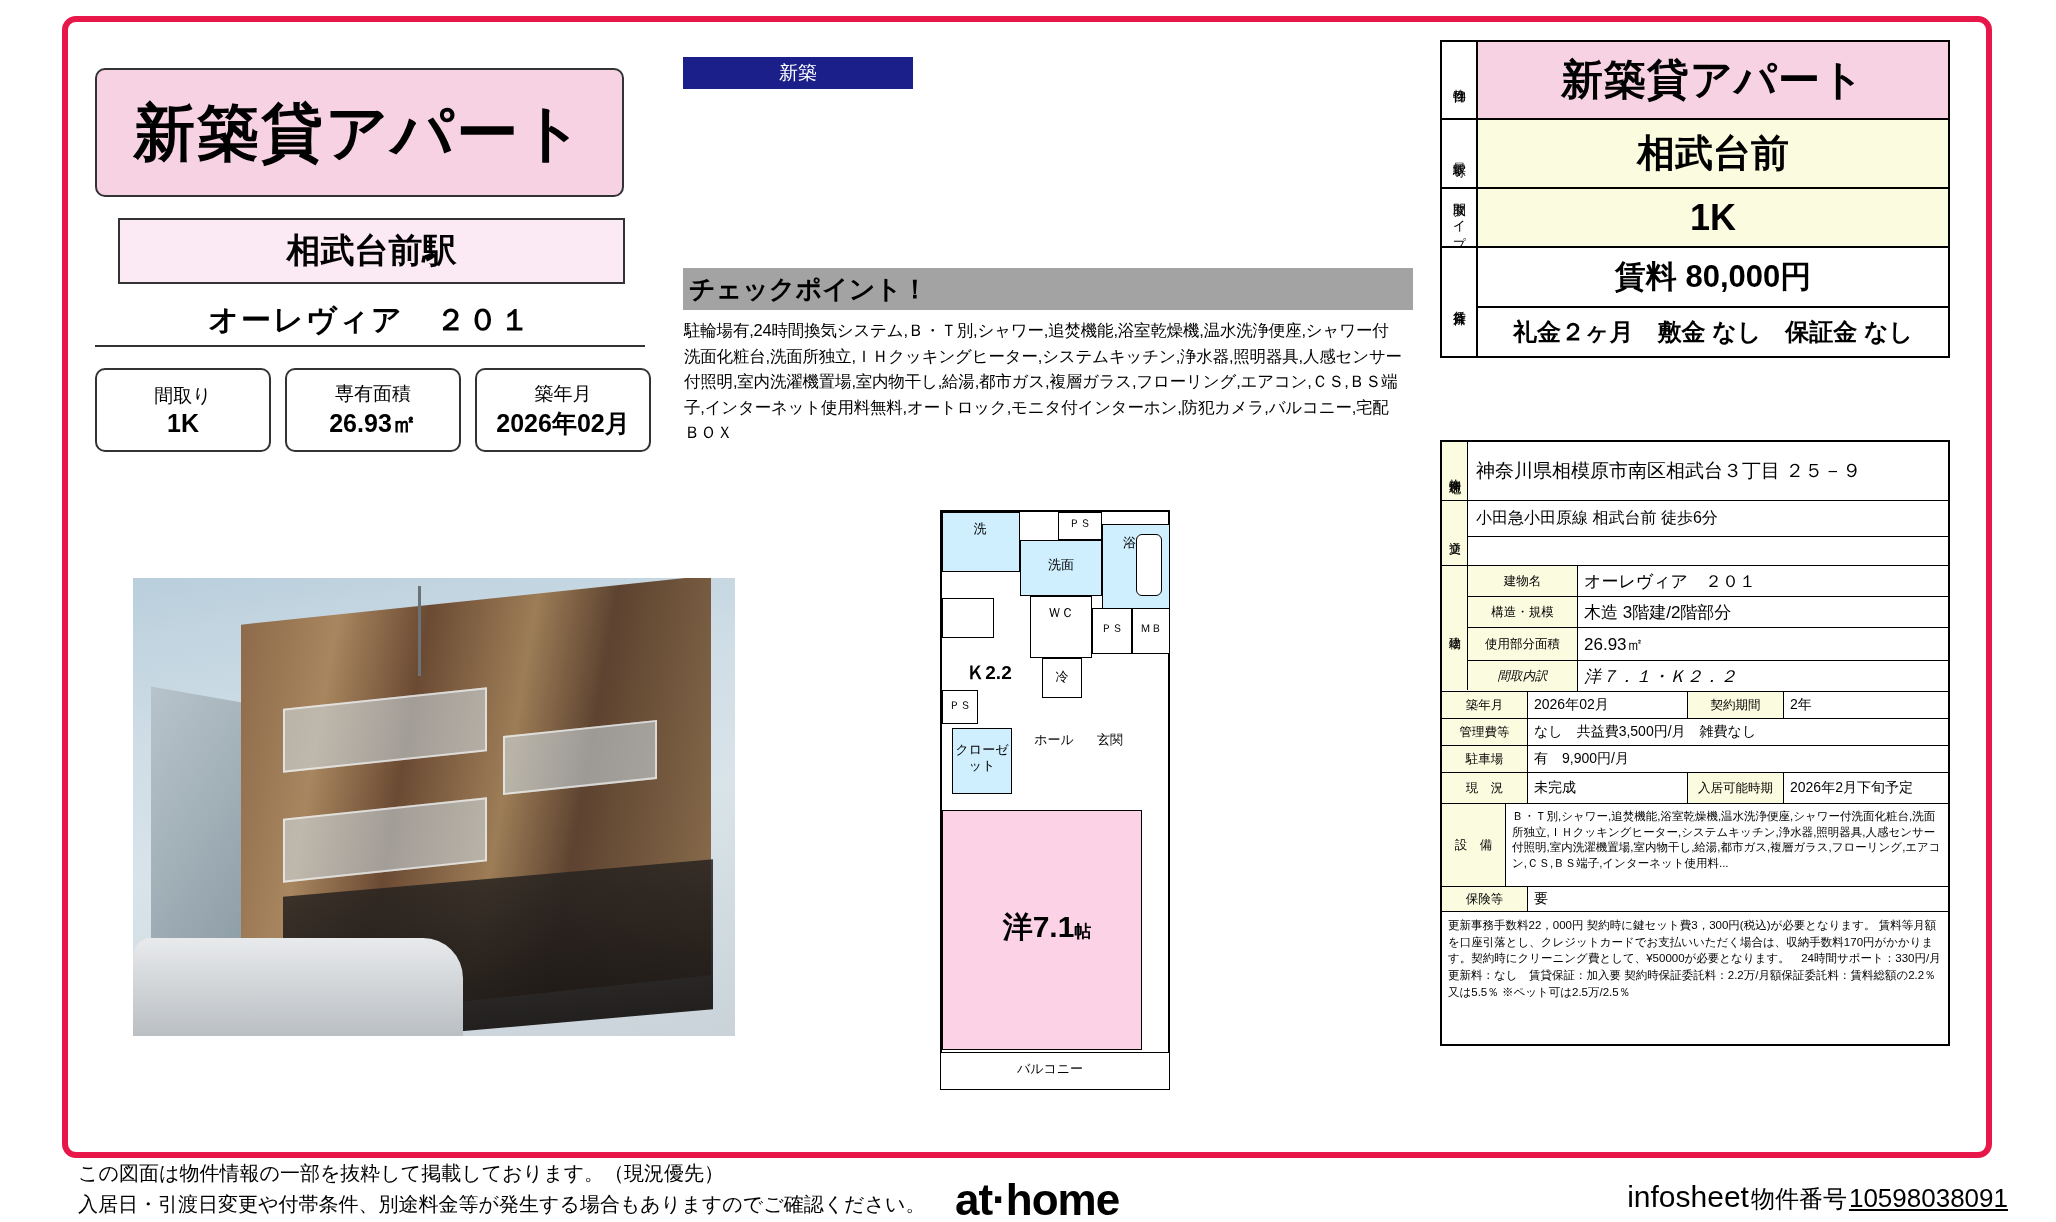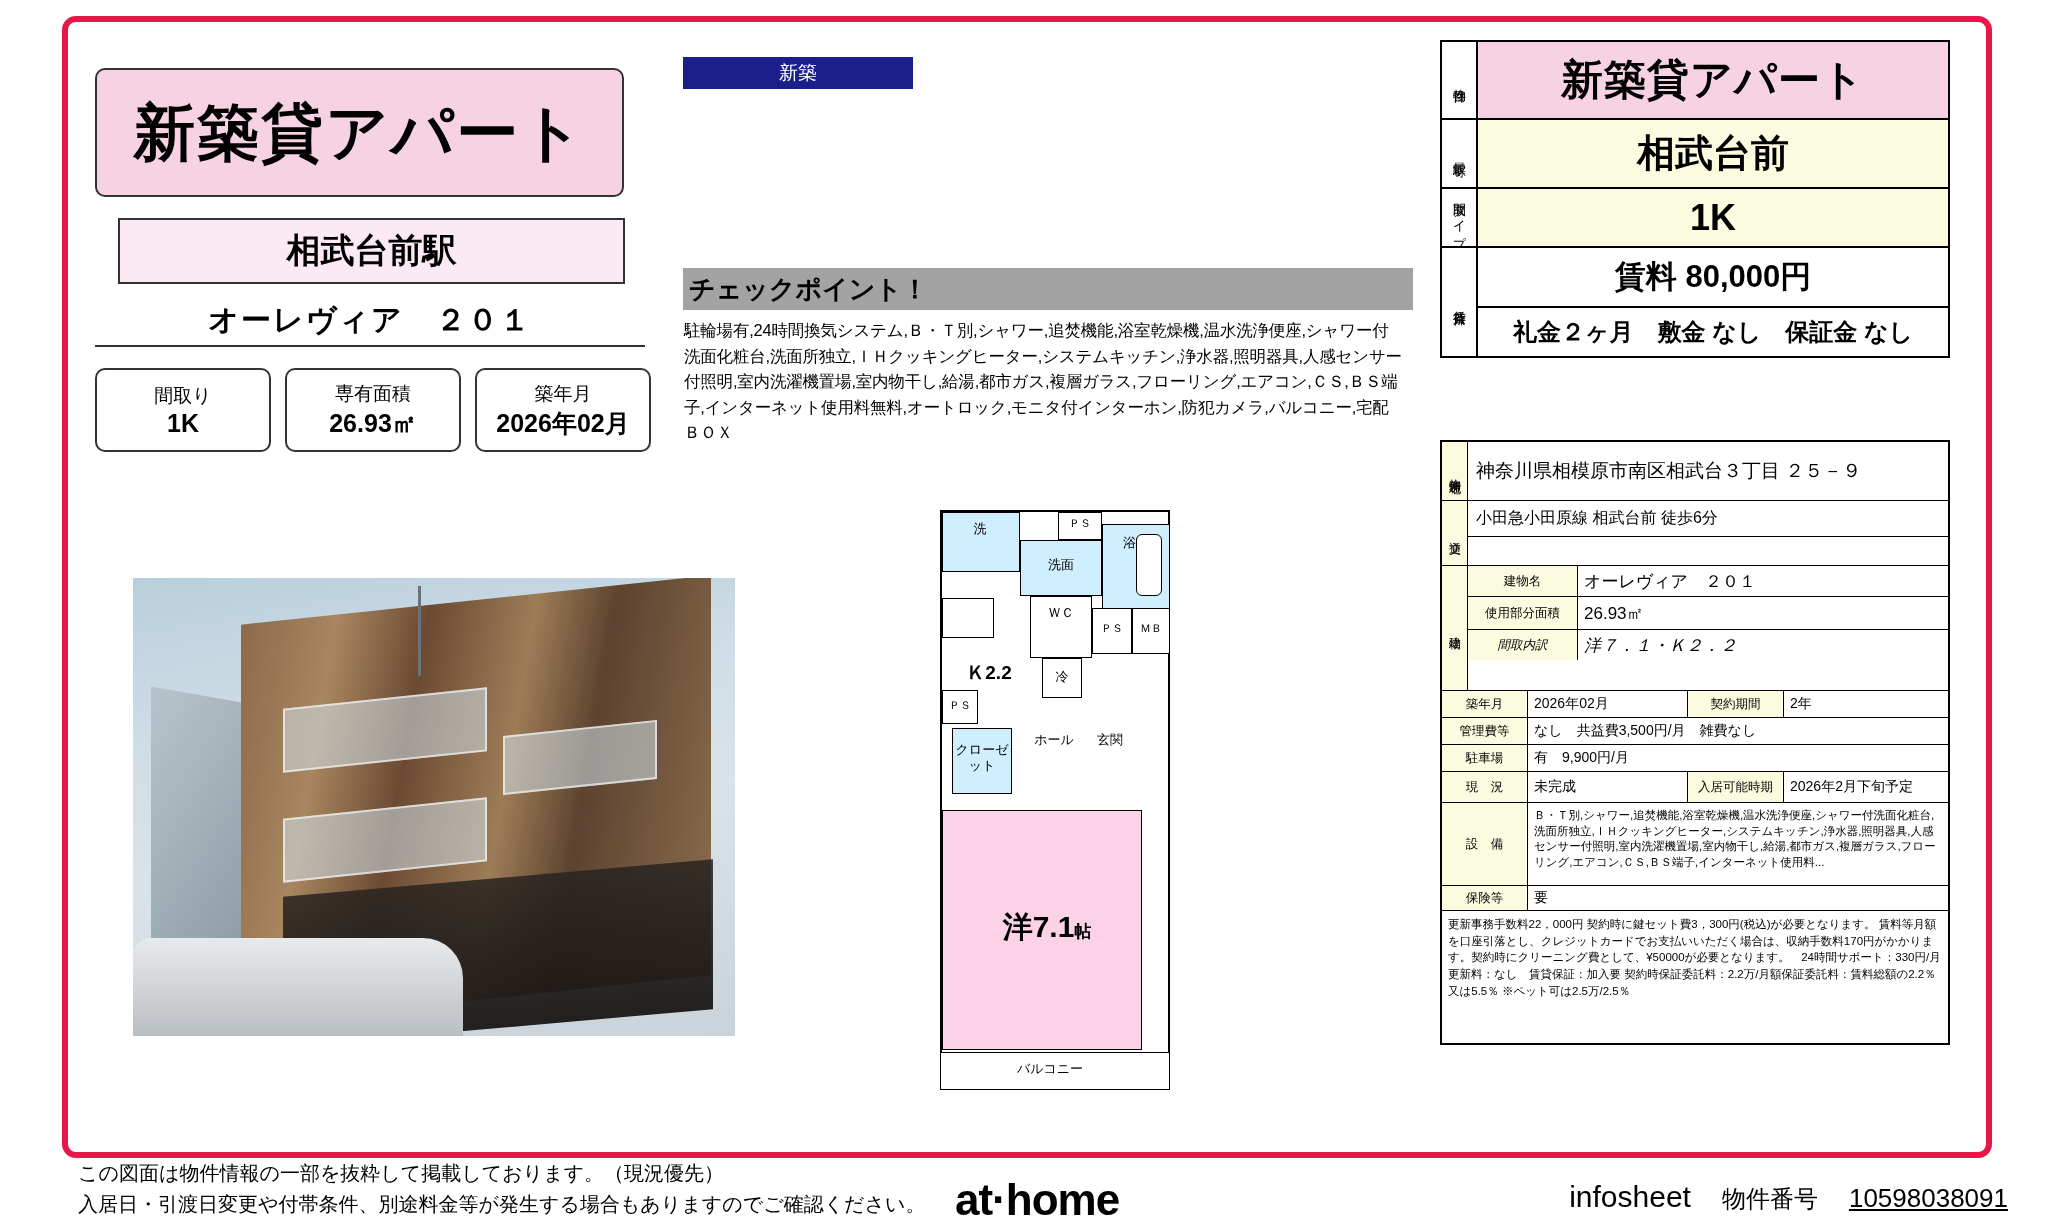--- a/index.html
+++ b/index.html
@@ -278,21 +278,21 @@
     position: absolute;
     left: 955px; top: 1175px;
     font-size: 44px;
     font-weight: bold;
     letter-spacing: -1px;
   }
   .infosheet {
     position: absolute;
     right: 48px; top: 1180px;
     font-size: 27px;
-    display: flex; align-items: baseline; gap: 31px;
+    display: flex; align-items: baseline; gap: 2px;
   }
   .infosheet .num { text-decoration: underline; font-size: 26px;}
   .infosheet .ttl { font-size: 30px; }
   .infosheet .lbl2 { font-size: 24px; }
 </style>
 </head>
 <body>
 
 <div class="sheet">
   <div class="frame"></div>
@@ -433,20 +433,24 @@
     </div>
 
     <div class="rd-row">
       <div class="rd-v" style="height:124px;">建物</div>
       <div style="flex:1;">
         <div class="rd-row">
           <div class="rd-h" style="width:110px;">建物名</div>
           <div class="rd-c rd-big" style="flex:1;height:30px;">オーレヴィア　２０１</div>
         </div>
         <div class="rd-row">
+          <div class="rd-h" style="width:110px;">構造・規模</div>
+          <div class="rd-c rd-big" style="flex:1;height:30px;">木造 3階建/2階部分</div>
+        </div>
+        <div class="rd-row">
           <div class="rd-h" style="width:110px;line-height:1.15;">使用部分面積</div>
           <div class="rd-c rd-big" style="flex:1;height:32px;">26.93㎡</div>
         </div>
         <div class="rd-row" style="border-bottom:none;font-style:italic;">
           <div class="rd-h" style="width:110px;">間取内訳</div>
           <div class="rd-c rd-big" style="flex:1;height:30px;">洋７．１・Ｋ２．２</div>
         </div>
       </div>
     </div>
 
@@ -468,21 +472,21 @@
     </div>
 
     <div class="rd-row">
       <div class="rd-h" style="width:86px;">現　況</div>
       <div class="rd-c" style="width:160px;border-right:1.5px solid #000;height:30px;">未完成</div>
       <div class="rd-h" style="width:96px;line-height:1.15;">入居可能時期</div>
       <div class="rd-c" style="flex:1;">2026年2月下旬予定</div>
     </div>
 
     <div class="rd-row">
-      <div class="rd-h" style="width:86px;">設　備</div>
+      <div class="rd-h" style="width:64px;">設　備</div>
       <div class="rd-c rd-small" style="flex:1;height:82px;">Ｂ・Ｔ別,シャワー,追焚機能,浴室乾燥機,温水洗浄便座,シャワー付洗面化粧台,洗面所独立,ＩＨクッキングヒーター,システムキッチン,浄水器,照明器具,人感センサー付照明,室内洗濯機置場,室内物干し,給湯,都市ガス,複層ガラス,フローリング,エアコン,ＣＳ,ＢＳ端子,インターネット使用料...</div>
     </div>
 
     <div class="rd-row">
       <div class="rd-h" style="width:86px;">保険等</div>
       <div class="rd-c" style="flex:1;height:24px;">要</div>
     </div>
 
     <div class="rd-row">
       <div class="rd-c rd-note" style="flex:1;height:132px;">更新事務手数料22，000円 契約時に鍵セット費3，300円(税込)が必要となります。 賃料等月額を口座引落とし、クレジットカードでお支払いいただく場合は、収納手数料170円がかかります。契約時にクリーニング費として、¥50000が必要となります。　24時間サポート：330円/月　更新料：なし　賃貸保証：加入要 契約時保証委託料：2.2万/月額保証委託料：賃料総額の2.2％又は5.5％ ※ペット可は2.5万/2.5％</div>

